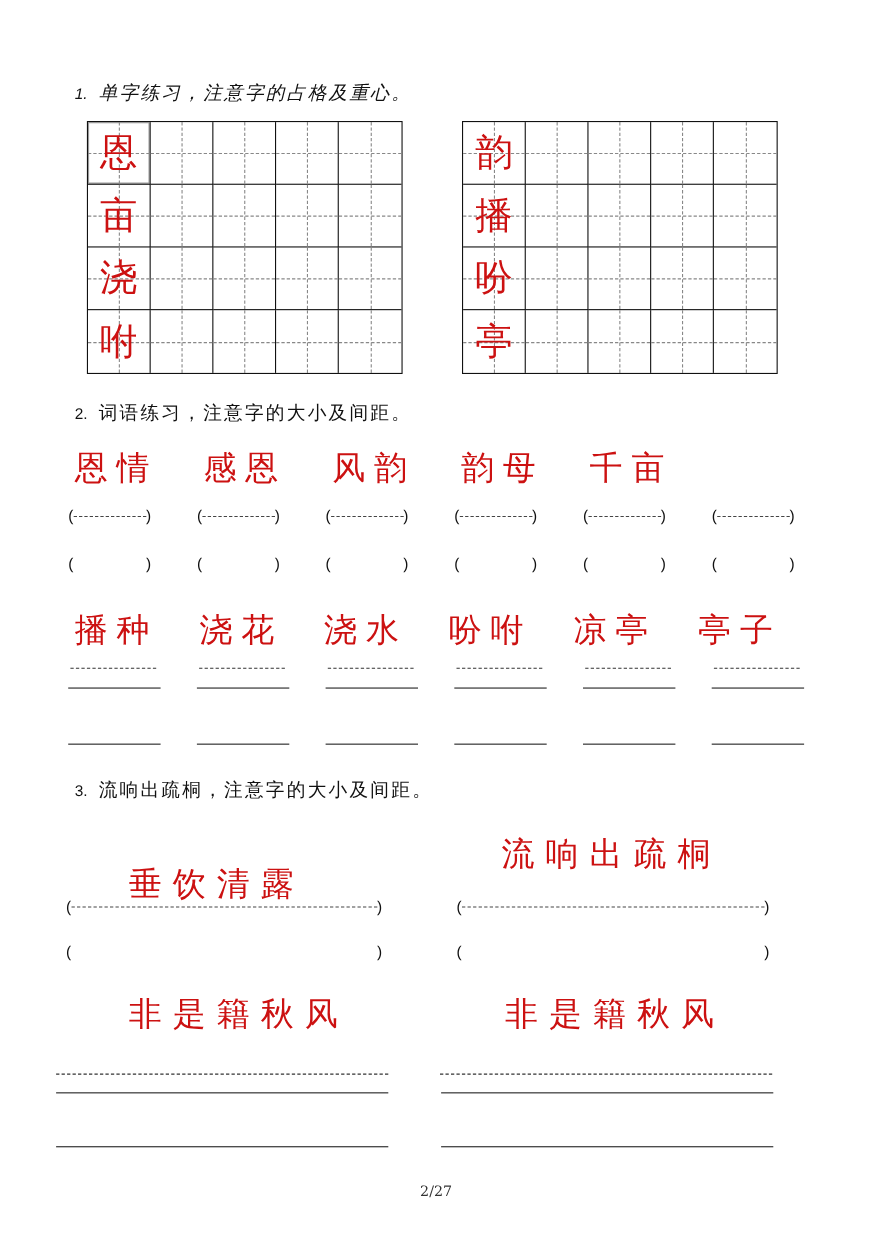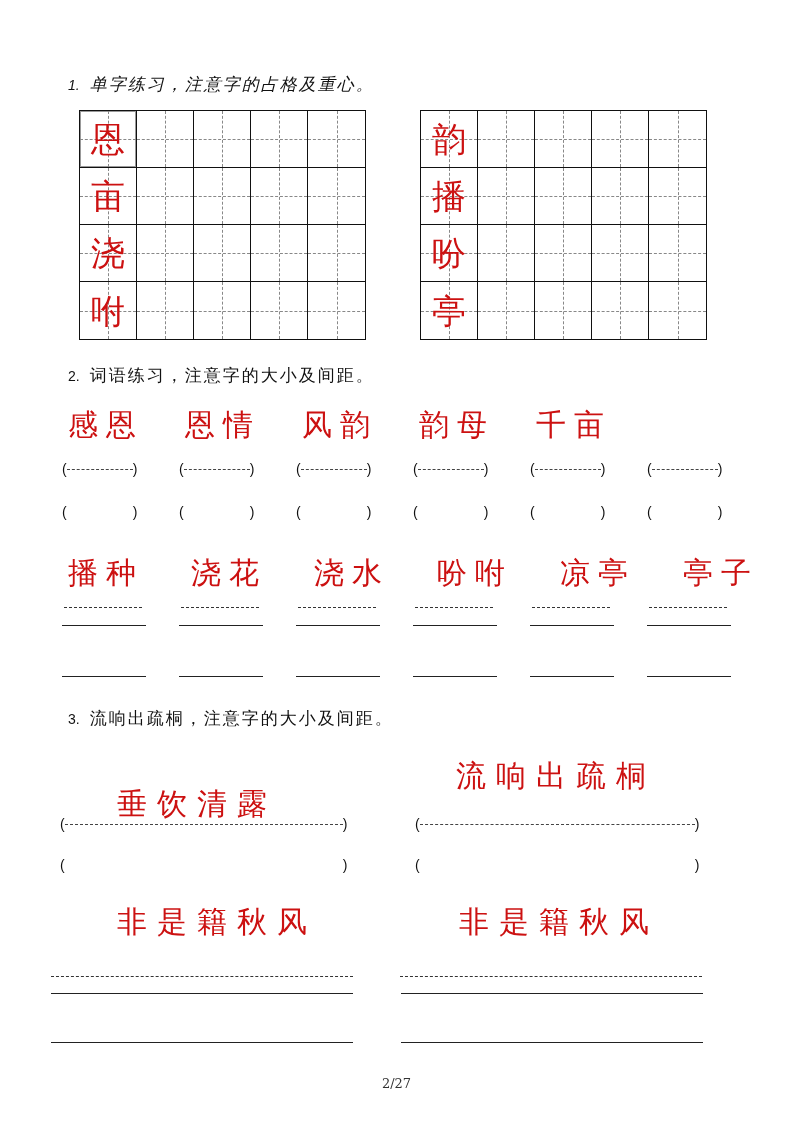--- a/index.html
+++ b/index.html
@@ -109,22 +109,22 @@
     <div class="cell"></div>
     <div class="cell"></div>
     <div class="cell"></div>
 </div>
 
 <div class="heading" style="top:364px;">
   <span class="num">2.</span><span>词语练习，注意字的大小及间距。</span>
 </div>
 
 <div class="word-row" style="top:405px;">
+  <div class="word">恩情</div>
   <div class="word">感恩</div>
-  <div class="word">恩情</div>
   <div class="word">风韵</div>
   <div class="word">韵母</div>
   <div class="word">千亩</div>
 </div>
 
 <div class="paren-row" style="top:461px;">
   <div class="paren">
       <span>(</span>
       <span class="fill dotted"></span>
       <span>)</span>
@@ -182,21 +182,21 @@
       <span class="fill"></span>
       <span>)</span>
     </div>
   <div class="paren">
       <span>(</span>
       <span class="fill"></span>
       <span>)</span>
     </div>
 </div>
 
-<div class="word-row" style="top:553px;gap:39px;">
+<div class="word-row" style="top:553px;">
   <div class="word">播种</div>
   <div class="word">浇花</div>
   <div class="word">浇水</div>
   <div class="word">吩咐</div>
   <div class="word">凉亭</div>
   <div class="word">亭子</div>
 </div>
 
 <div class="lines-row" style="top:607px;">
   <div class="lines">

